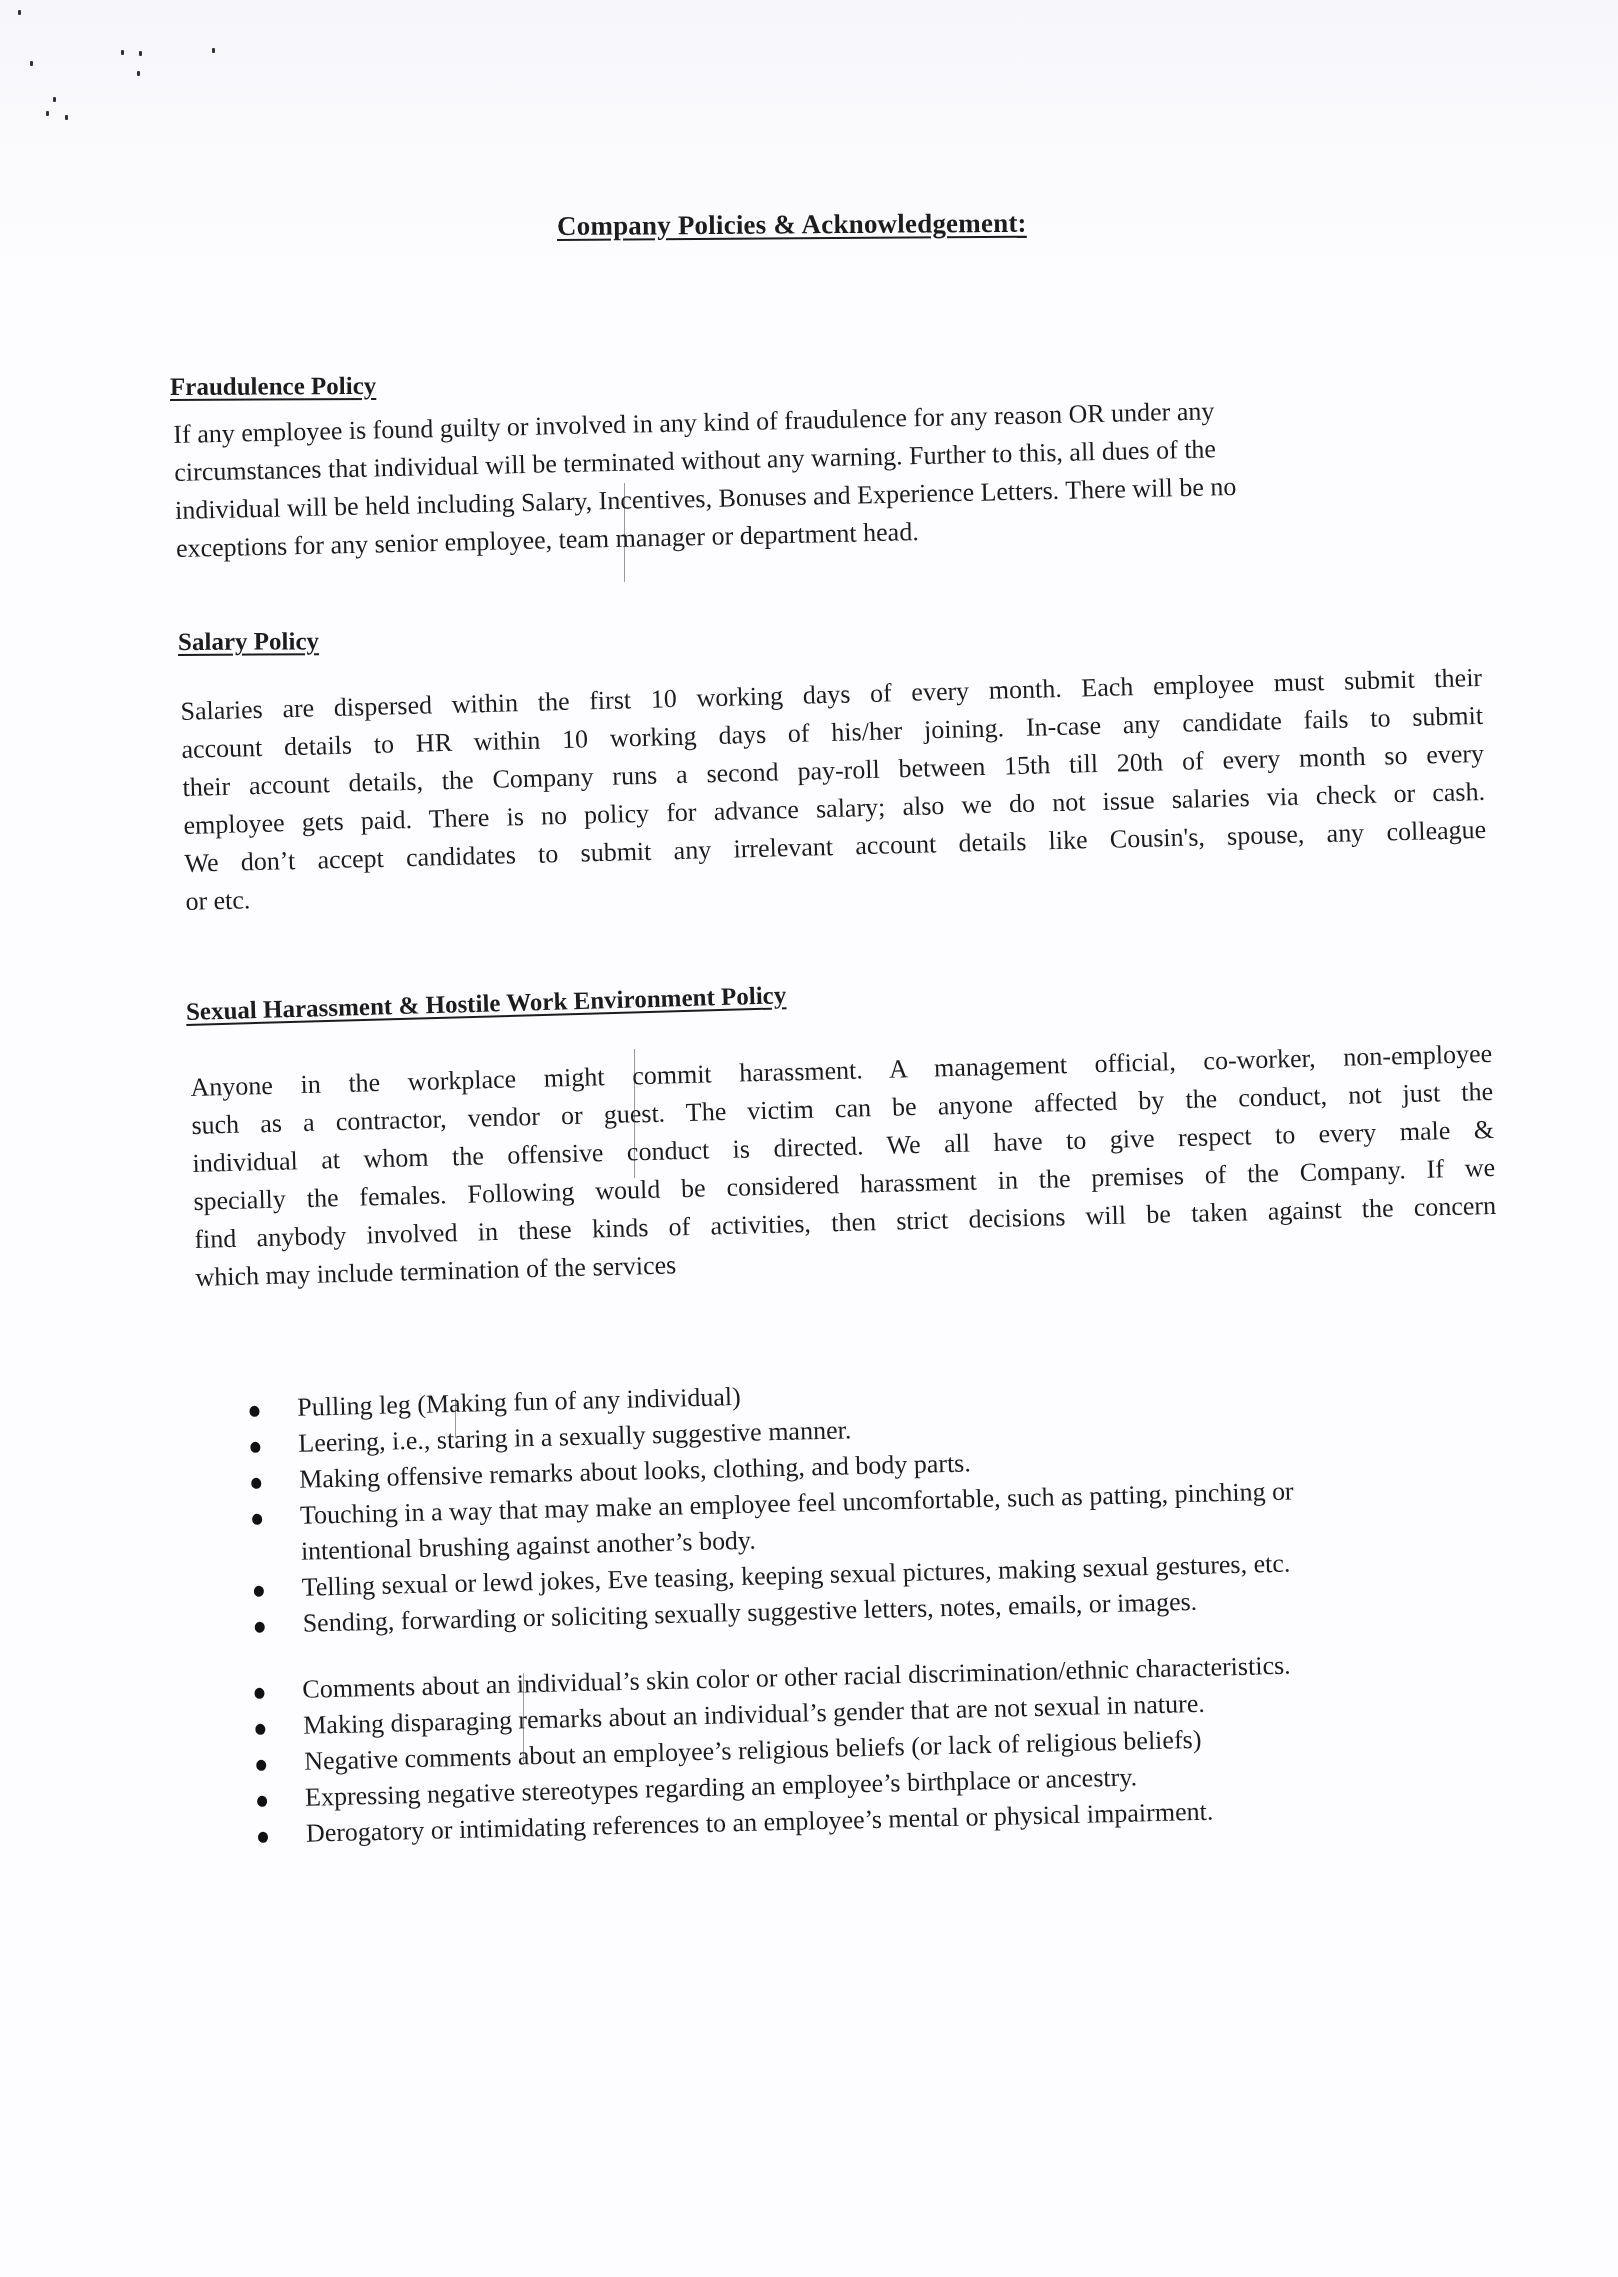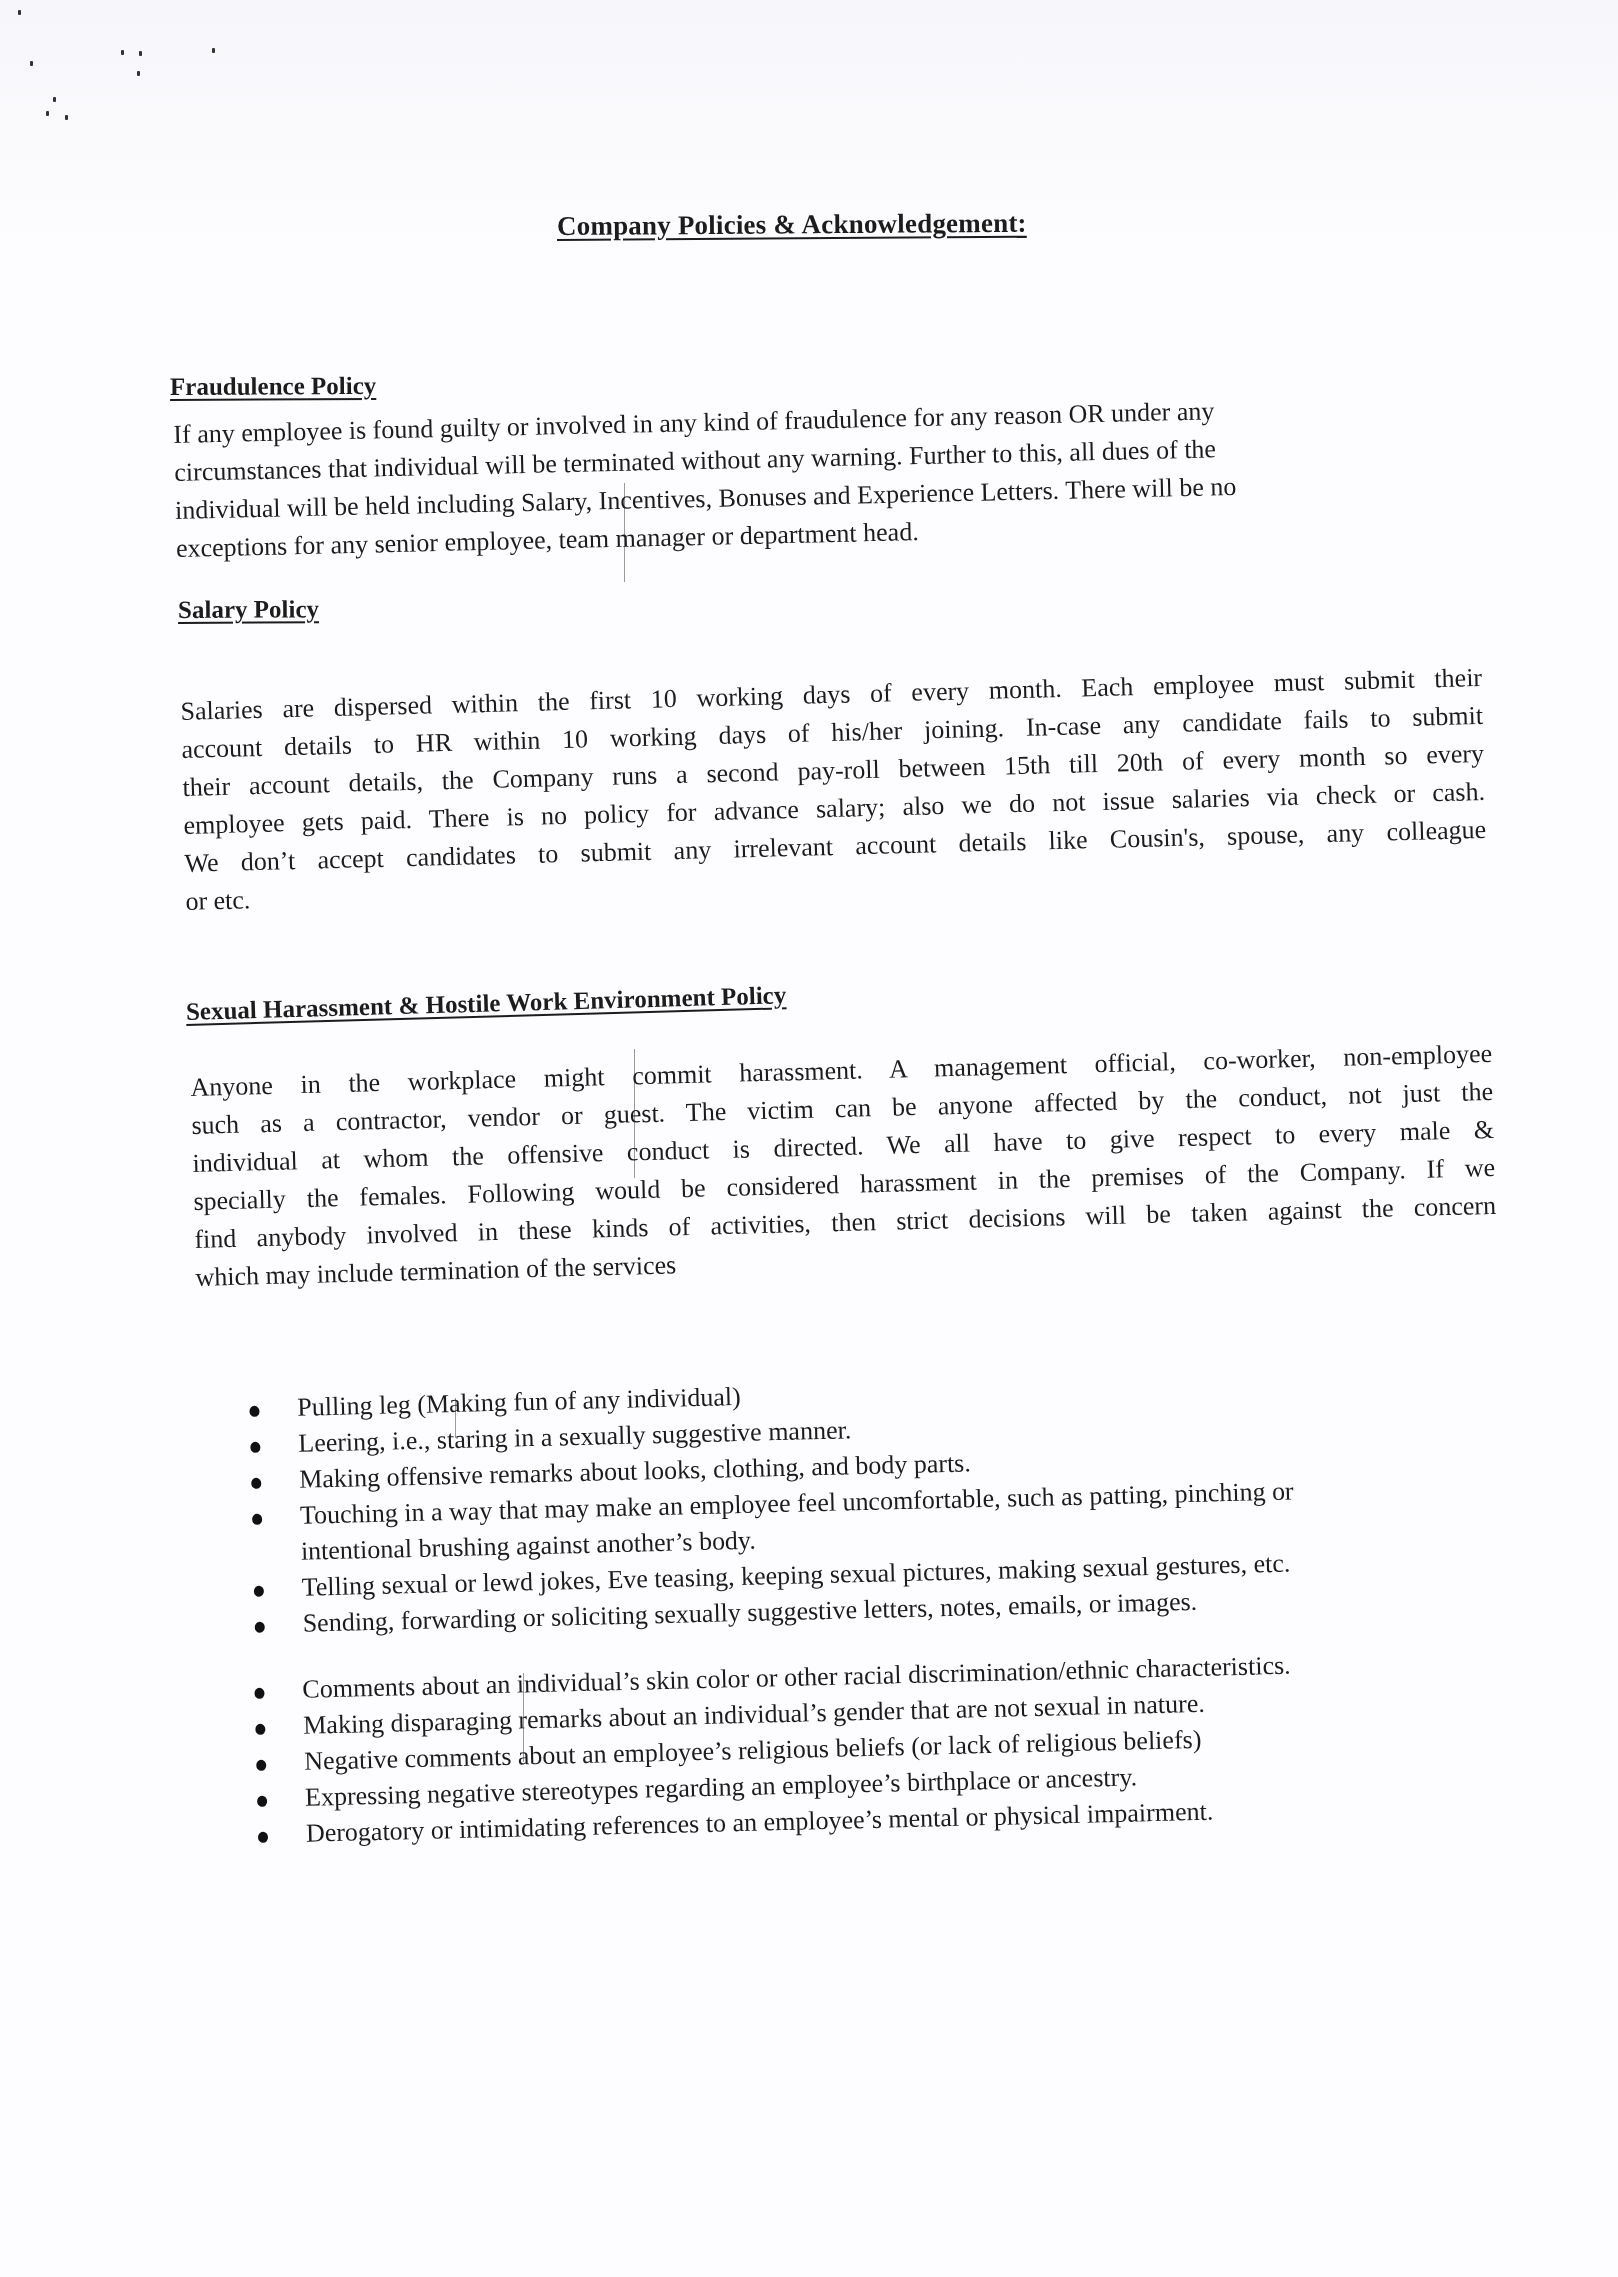--- a/index.html
+++ b/index.html
@@ -70,21 +70,21 @@
   <div class="title">Company Policies &amp; Acknowledgement:</div>
 
   <div class="heading" style="left:170px;top:373px;transform:rotate(-0.3deg);">Fraudulence Policy</div>
   <div class="para" style="left:173px;top:416px;width:1252px;transform:rotate(-1.3deg);">
     <span class="line">If any employee is found guilty or involved in any kind of fraudulence for any reason OR under any</span>
     <span class="line">circumstances that individual will be terminated without any warning. Further to this, all dues of the</span>
     <span class="line">individual will be held including Salary, Incentives, Bonuses and Experience Letters. There will be no</span>
     <span class="line">exceptions for any senior employee, team manager or department head.</span>
   </div>
 
-  <div class="heading" style="left:178px;top:596px;transform:rotate(-0.3deg);">Salary Policy</div>
+  <div class="heading" style="left:178px;top:628px;transform:rotate(-0.3deg);">Salary Policy</div>
   <div class="para just" style="left:180px;top:693px;width:1302px;transform:rotate(-1.5deg);">
     <span class="line">Salaries are dispersed within the first 10 working days of every month. Each employee must submit their</span>
     <span class="line">account details to HR within 10 working days of his/her joining. In-case any candidate fails to submit</span>
     <span class="line">their account details, the Company runs a second pay-roll between 15th till 20th of every month so every</span>
     <span class="line">employee gets paid. There is no policy for advance salary; also we do not issue salaries via check or cash.</span>
     <span class="line">We don’t accept candidates to submit any irrelevant account details like Cousin's, spouse, any colleague</span>
     <span class="line" style="text-align:left;text-align-last:left;">or etc.</span>
   </div>
 
   <div class="heading" style="left:186px;top:998px;transform:rotate(-1.6deg);">Sexual Harassment &amp; Hostile Work Environment Policy</div>

